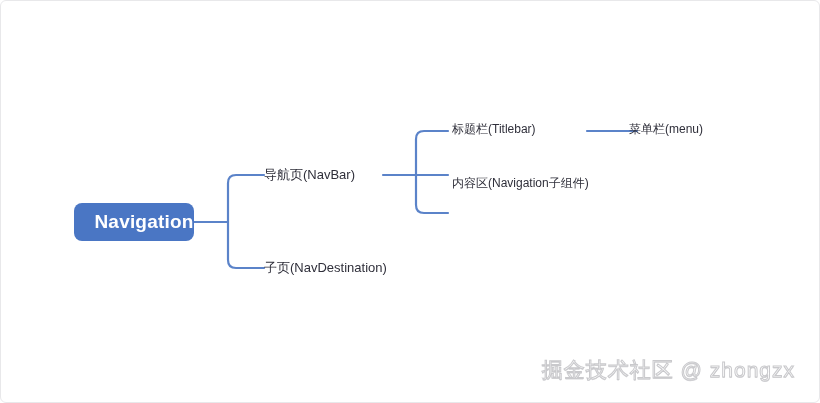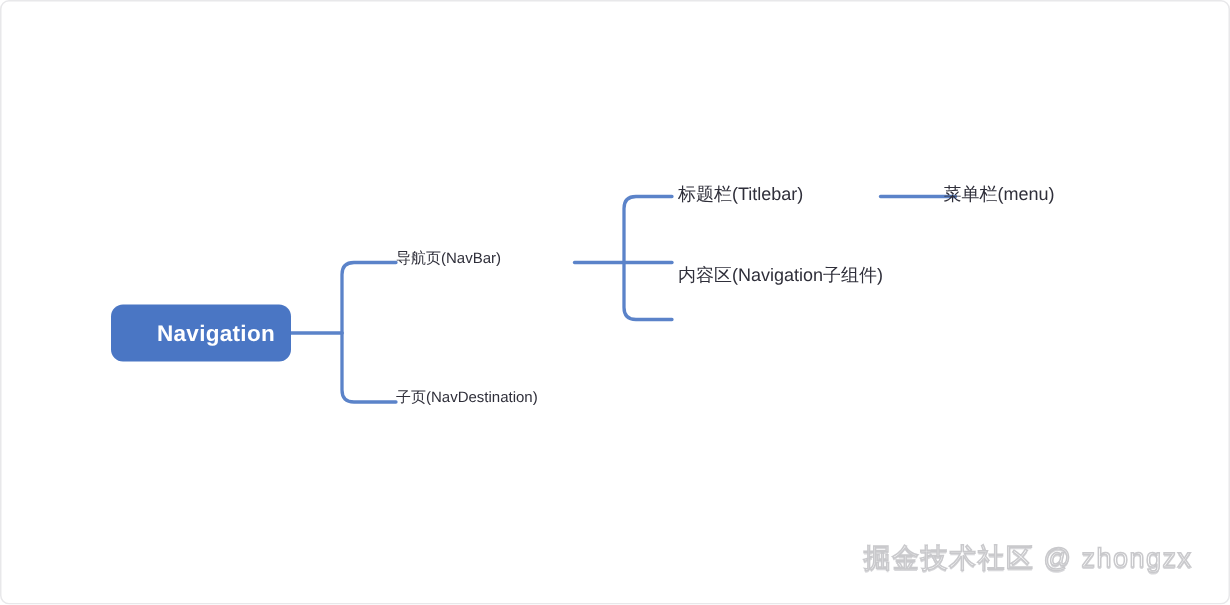--- a/index.html
+++ b/index.html
@@ -35,46 +35,46 @@
     width: 120px;
     height: 38px;
     background: #4a76c4;
     border-radius: 8px;
     display: flex;
     align-items: center;
     justify-content: center;
   }
   .root-label {
     color: #ffffff;
-    font-size: 15px;
+    font-size: 19px;
     font-weight: bold;
     letter-spacing: 0.2px;
     white-space: nowrap;
     padding-left: 20px;
   }
   .node-label {
     position: absolute;
     font-size: 15px;
     color: #2f2f3a;
     white-space: nowrap;
     line-height: 1;
   }
-  .lvl1 { font-size: 10px; }
+  .lvl1 { font-size: 13px; }
   .lvl2 { font-size: 12px; }
   #n-navbar   { left: 263px; top: 167px; }
   #n-navdest  { left: 263px; top: 260px; }
   #n-titlebar { left: 451px; top: 122px; }
   #n-content  { left: 451px; top: 176px; }
   #n-toolbar  { left: 451px; top: 205px; }
   #n-menu     { left: 628px; top: 122px; }
   .watermark {
     position: absolute;
     right: 24px;
     bottom: 18px;
-    font-size: 18px;
+    font-size: 21px;
     color: #ffffff;
     -webkit-text-stroke: 1px #c9c9cc;
     text-shadow: 0 1px 0 #d8d8db;
     letter-spacing: 1px;
     white-space: nowrap;
     user-select: none;
   }
 </style>
 </head>
 <body>

